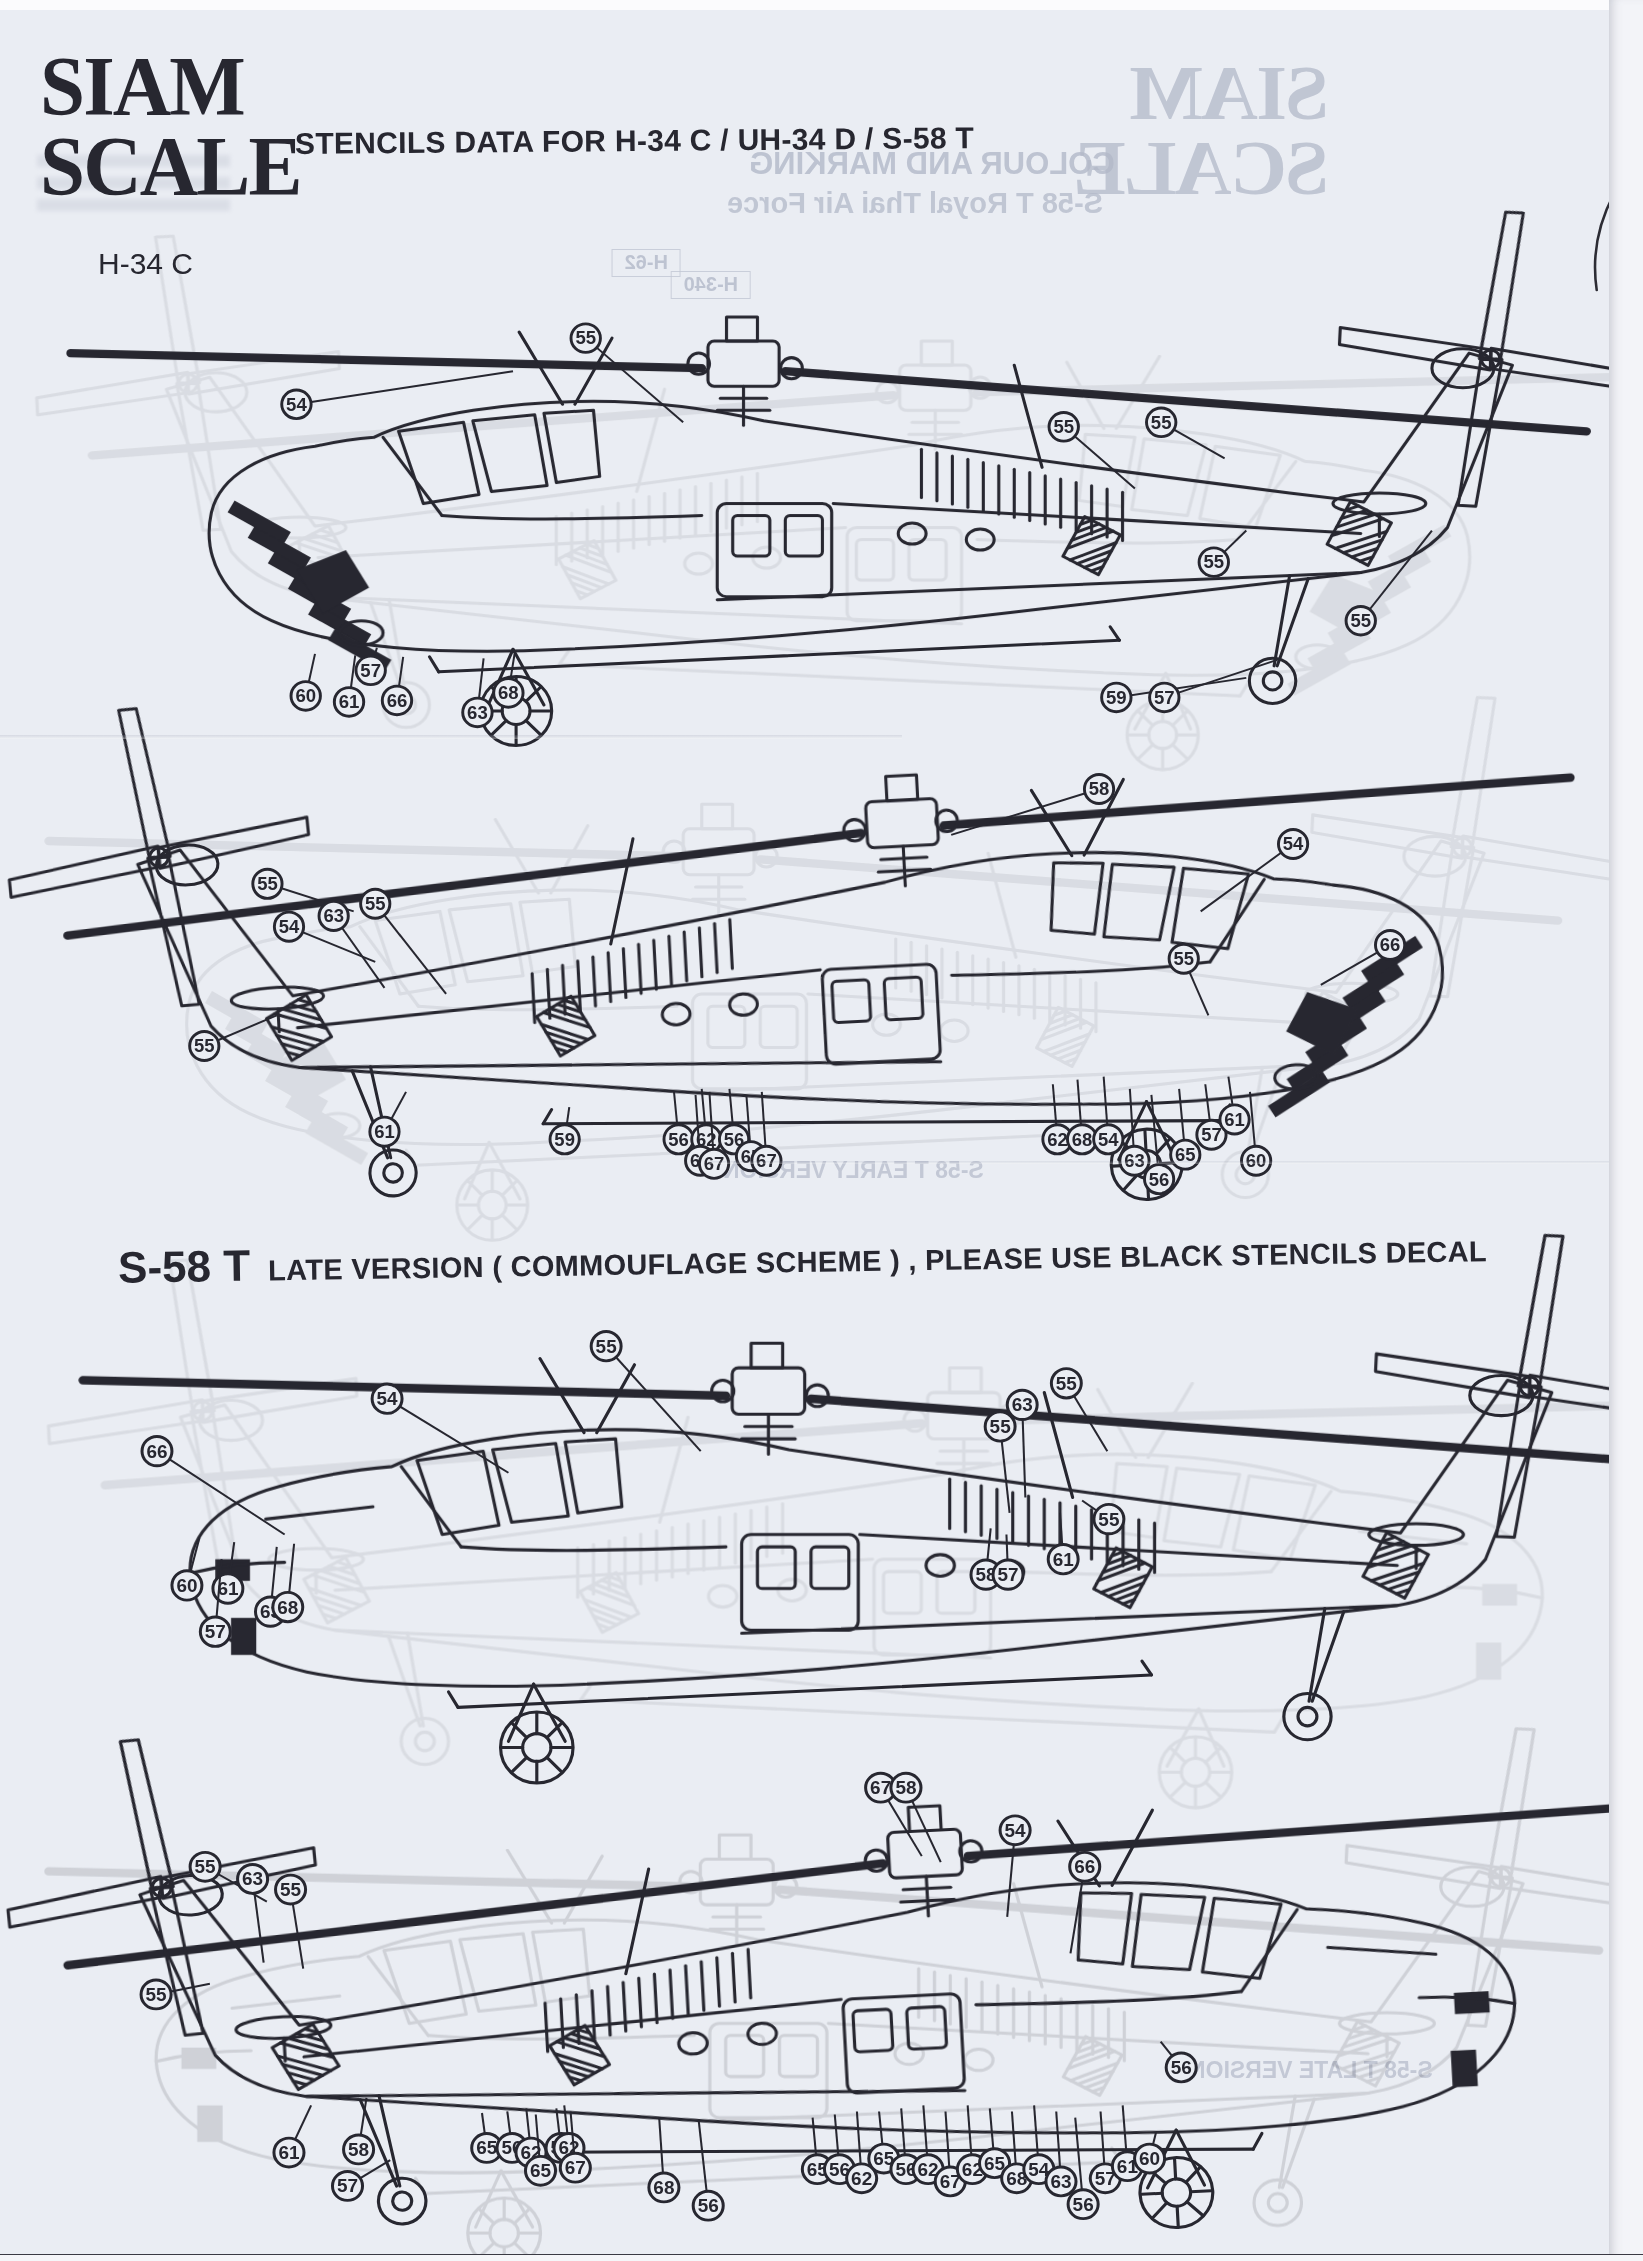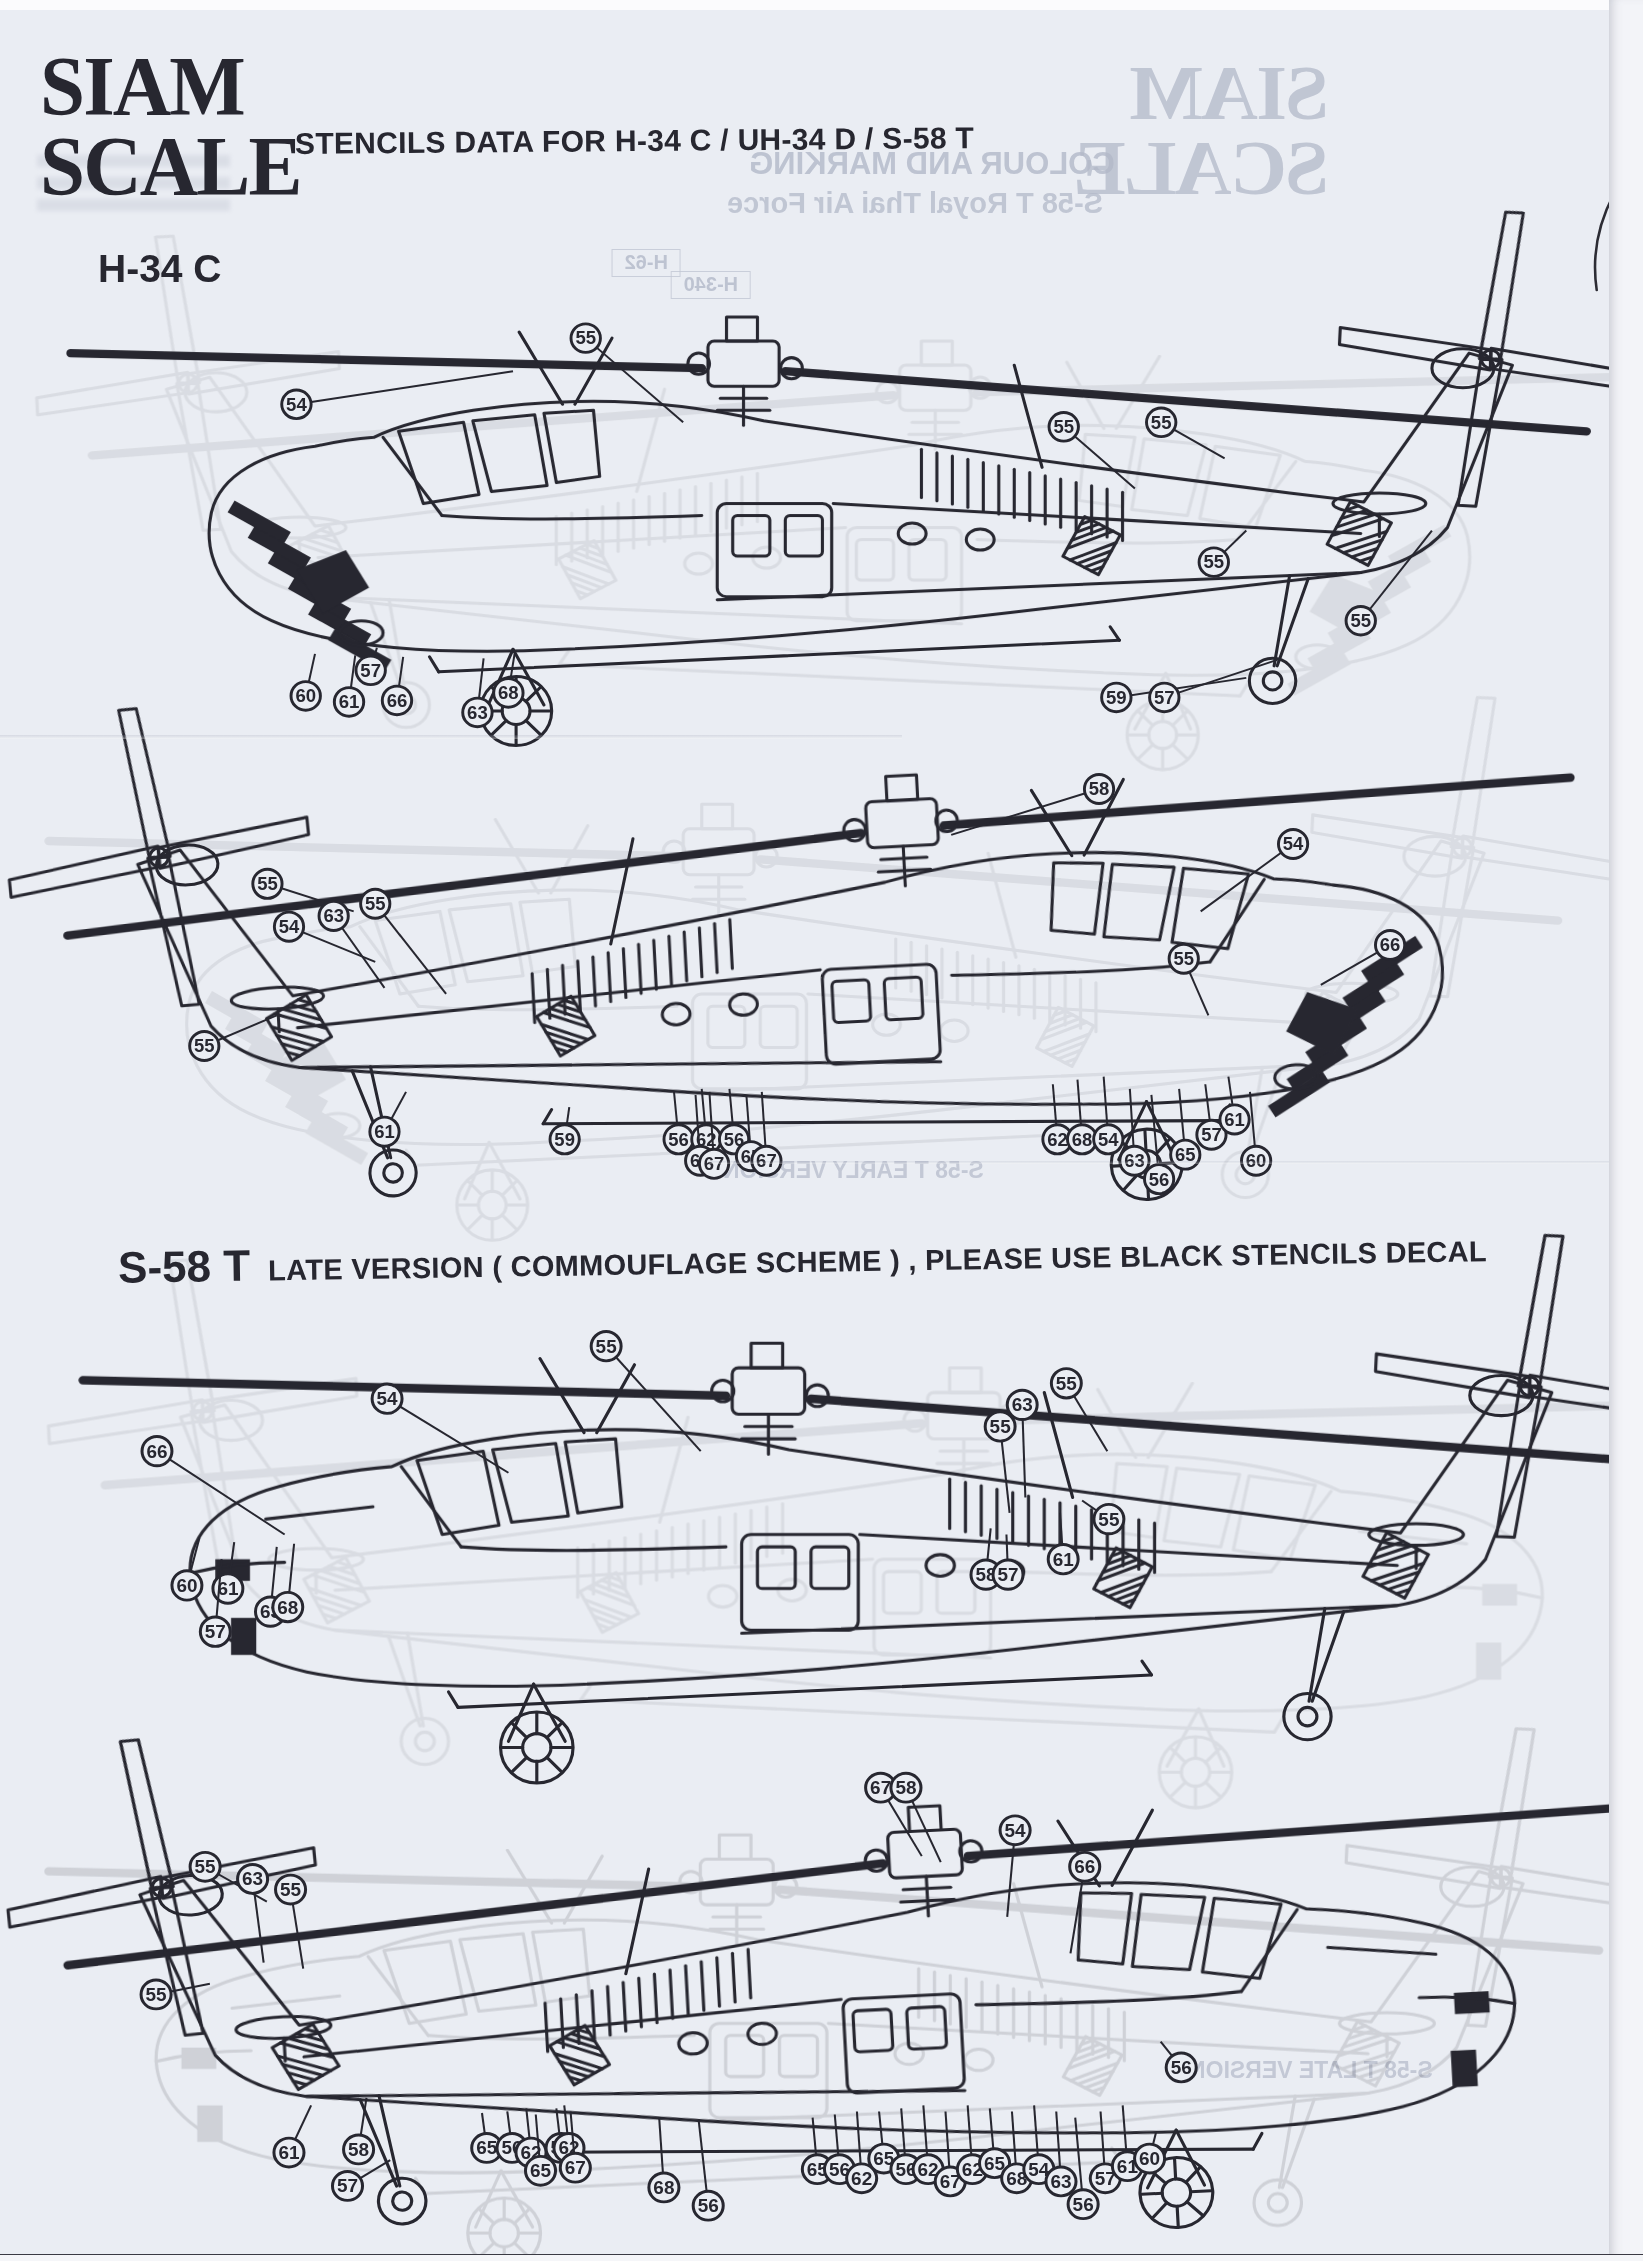--- a/index.html
+++ b/index.html
@@ -15,21 +15,21 @@
         background:linear-gradient(180deg,rgba(120,126,148,.18),rgba(255,255,255,.35));}
   .crease2{position:absolute;left:709px;top:1161px;width:934px;height:3.2px;
         background:linear-gradient(180deg,rgba(120,126,148,.14),rgba(255,255,255,.3));}
   .stray-mark{position:absolute;left:1580px;top:191px;width:45px;height:103px;}
   
   .logo{position:absolute;left:40px;top:50px;line-height:.95;
         font-family:"Liberation Serif",serif;font-weight:bold;font-size:81px;
         letter-spacing:-1.9px;transform:scaleY(1.04);}
   .title{position:absolute;left:295px;top:124px;font-size:30px;font-weight:bold;
         letter-spacing:0.3px;transform:rotate(-.5deg);white-space:nowrap;}
-  .sec-h34{position:absolute;left:98px;top:247px;font-size:39px;font-weight:bold;}
+  .sec-h34{position:absolute;left:98px;top:247px;font-size:30px;font-weight:normal;}
   .sec-s58{position:absolute;left:118px;top:1232px;transform:rotate(-.9deg);white-space:nowrap;}
   .sec-s58 .big{font-size:44px;font-weight:bold;margin-right:18px;}
   .sec-s58 .sub{font-size:29px;font-weight:bold;letter-spacing:0.3px;}
   
   .ghost{position:absolute;color:#b3b9c9;transform:scaleX(-1);white-space:nowrap;
         font-weight:bold;filter:blur(0.4px);}
   .g-logo{left:1075px;top:55px;font-family:"Liberation Serif",serif;font-size:79px;
         line-height:.95;letter-spacing:-1.9px;opacity:.75;}
   .g-colour{left:749px;top:146px;font-size:31px;opacity:.8;}
   .g-royal{left:727px;top:187px;font-size:29px;opacity:.75;}

